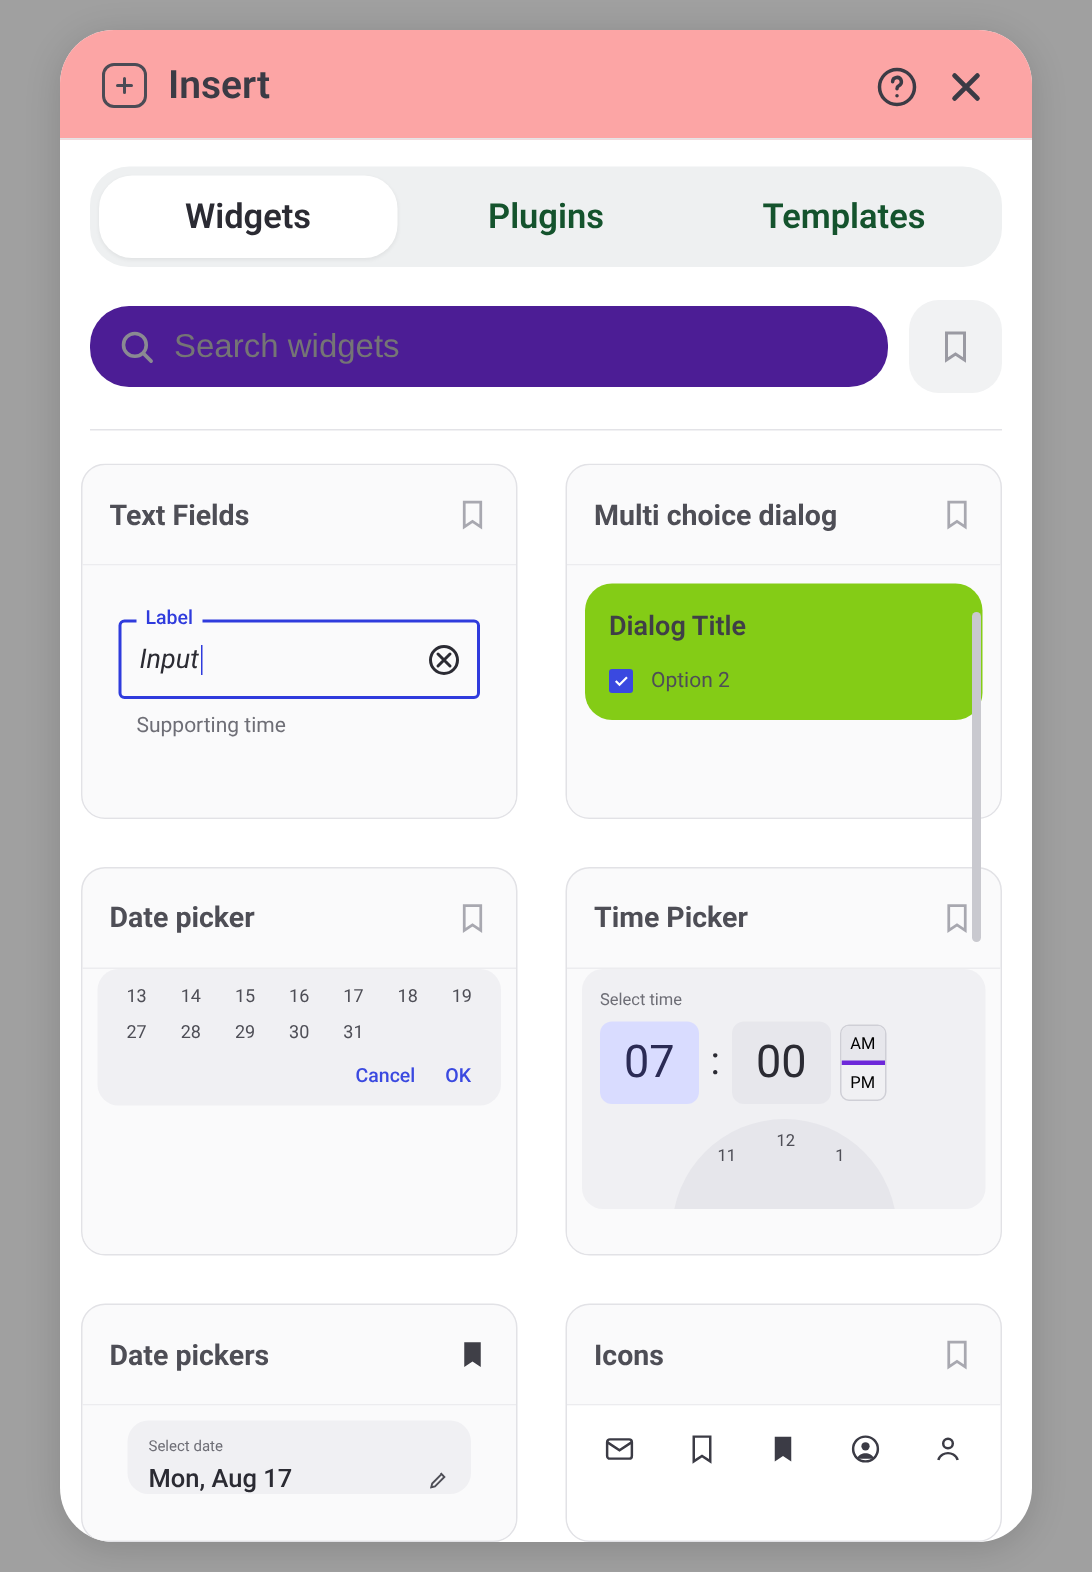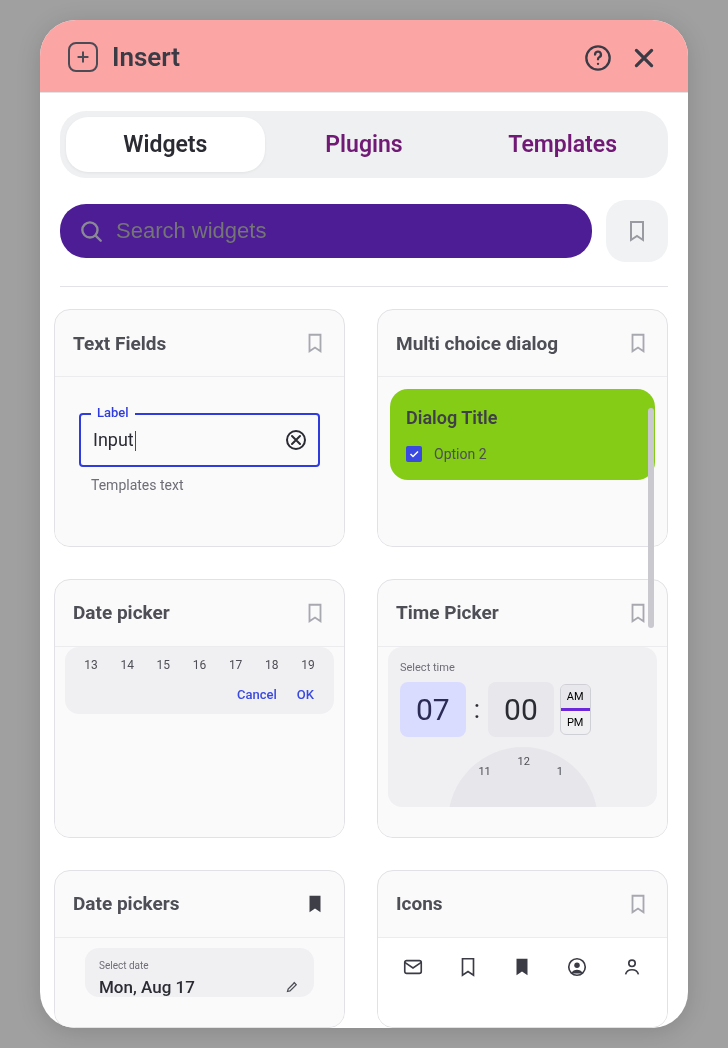--- a/index.html
+++ b/index.html
@@ -59,21 +59,21 @@
     border-radius: 26px;
     display: flex;
     padding: 6px;
   }
   .tab {
     flex: 1;
     text-align: center;
     padding: 14px 0;
     font-size: 23px;
     font-weight: 600;
-    color: #701a75;
+    color: #14532d;
     cursor: pointer;
     border-radius: 22px;
   }
   .tab.active {
     background: #fff;
     color: #2b2b33;
     box-shadow: 0 1px 3px rgba(0,0,0,0.06);
   }
 
   .search-row {
@@ -154,21 +154,21 @@
   }
   .tf .lab {
     position:absolute; top:-10px; left:10px;
     background:#fafafb;
     padding:0 6px;
     font-size:13px;
     color:#2f3bdd;
     font-weight:500;
   }
   .tf .inp {
-    font-size:18px; color:#2b2b33; 
+    font-size:18px; color:#2b2b33;font-style:italic; 
   }
   .tf .inp .cursorbar { display:inline-block;width:1px;height:20px;background:#2f3bdd;vertical-align:middle;margin-left:1px;}
   .tf .clear {
     position:absolute; right:10px; top:50%; transform:translateY(-50%);
     width:24px;height:24px;
   }
   .tf-sup { font-size:14px; color:#6e6e76; margin-top:10px; padding-left:12px; }
 
   
   .mc {
@@ -290,21 +290,21 @@
           <div class="tf">
             <span class="lab">Label</span>
             <span class="inp"><span>Input</span><span class="cursorbar"></span></span>
             <span class="clear">
               <svg viewBox="0 0 24 24" fill="none" stroke="#2b2b33" stroke-width="2">
                   <circle cx="12" cy="12" r="9"></circle>
                   <path d="M8 8l8 8M16 8l-8 8" stroke-linecap="round"></path>
                 </svg>
             </span>
           </div>
-          <div class="tf-sup">Templates text</div>
+          <div class="tf-sup">Supporting time</div>
         </div>
       </div>
     </div>
 
     <div class="card">
       <div class="card-header">
         <div class="ctitle">Multi choice dialog</div>
         <svg class="bm" viewBox="0 0 24 24" fill="none" stroke="currentColor" stroke-width="2">
             <path d="M6 3h12v18l-6-4-6 4V3z"></path>
           </svg>
@@ -336,20 +336,29 @@
           <table>
             <tbody>
                 <tr>
               <td>13</td>
               <td>14</td>
               <td>15</td>
               <td>16</td>
               <td>17</td>
               <td>18</td>
               <td>19</td>
+            </tr>
+            <tr>
+              <td>27</td>
+              <td>28</td>
+              <td>29</td>
+              <td>30</td>
+              <td>31</td>
+              <td></td>
+              <td></td>
             </tr>
           </tbody>
             </table>
           <div class="actions">
             <span>Cancel</span>
             <span>OK</span>
           </div>
         </div>
       </div>
     </div>

